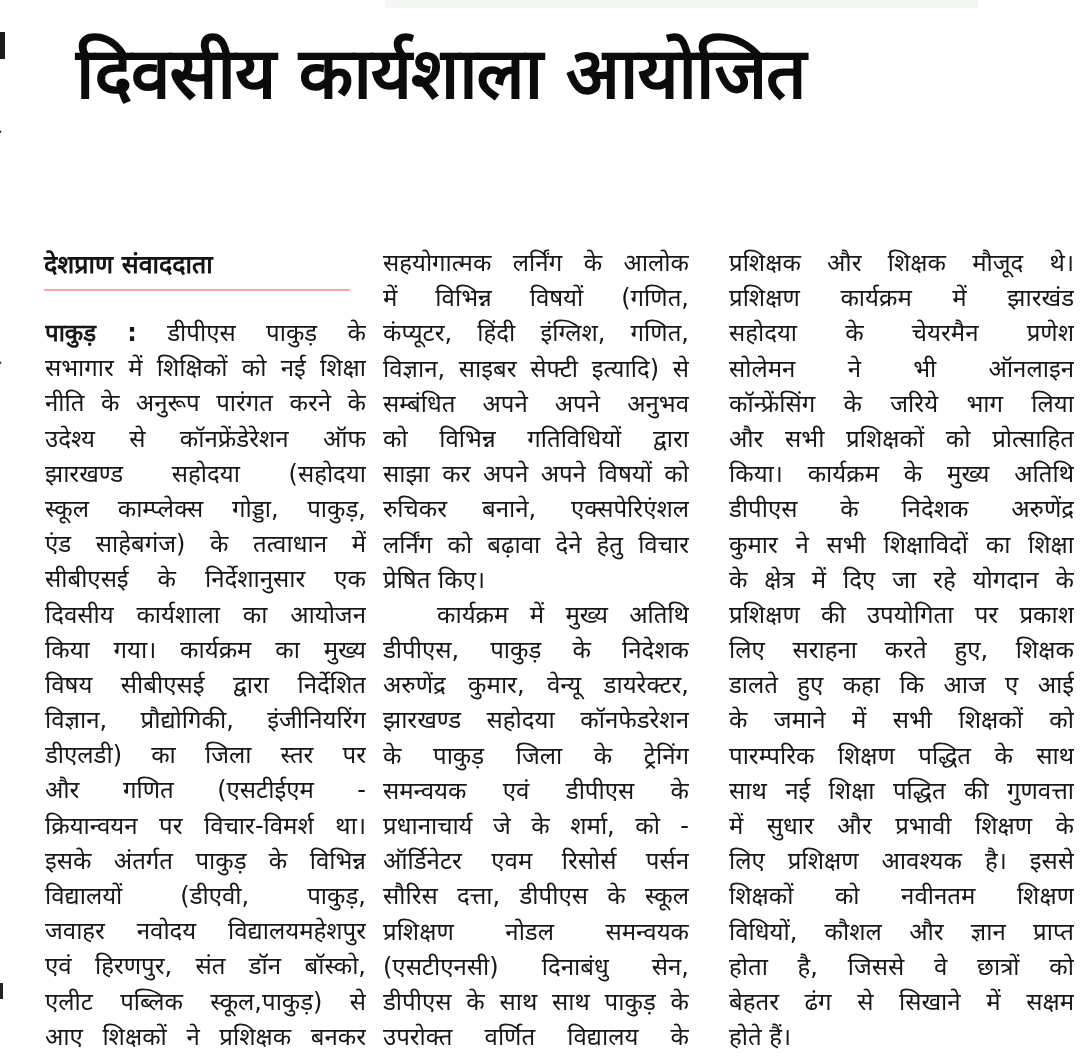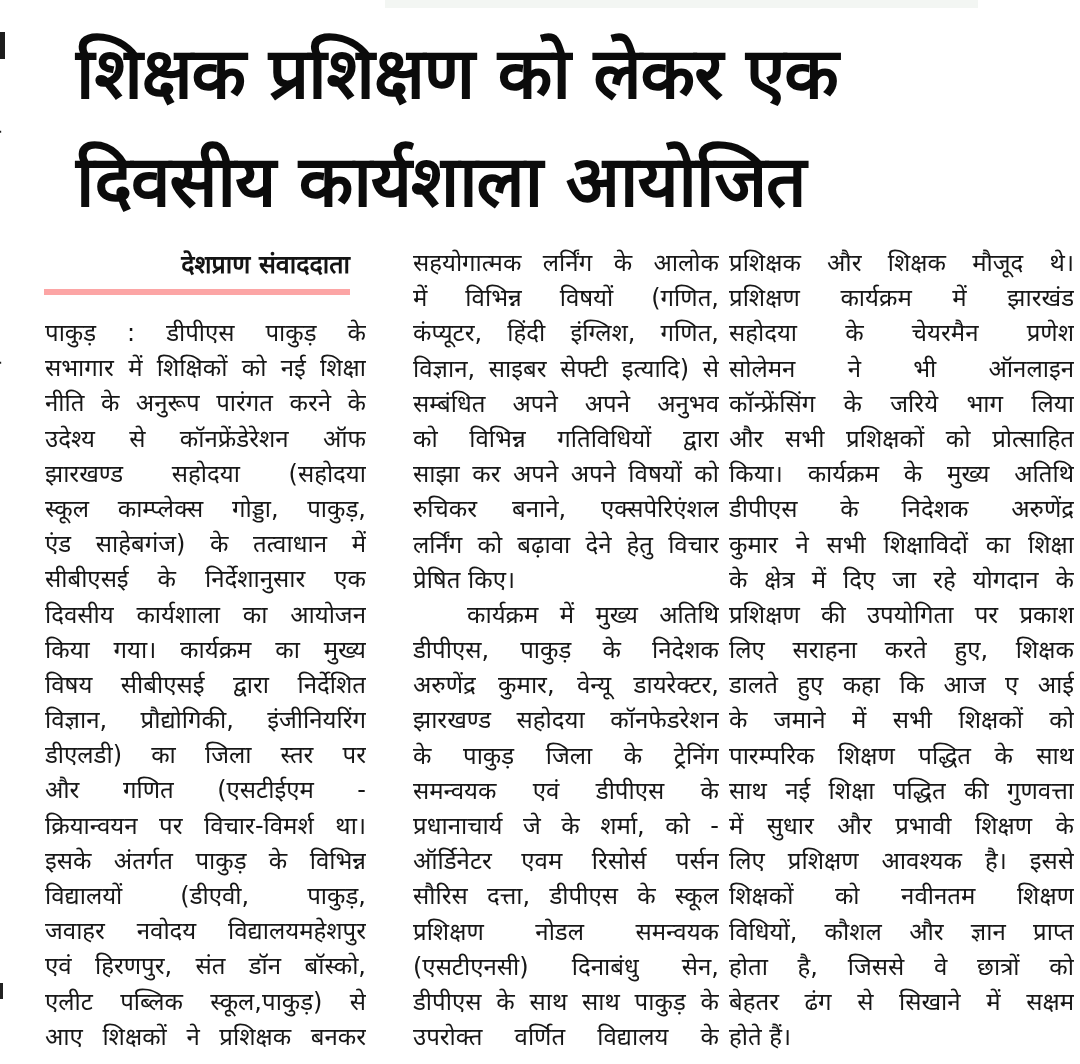--- a/index.html
+++ b/index.html
@@ -29,51 +29,50 @@
     color: #0b0b0b; font-weight: 700;
   }
   .headline .hl {
     font-size: 71px; line-height: 108px; height: 108px;
     white-space: nowrap; letter-spacing: -1px;
     transform-origin: left center;
   }
 
   .byline-wrap {
     position: absolute; left: 44px; top: 246px; width: 306px;
-    text-align: right;
-    border-bottom: 6px solid #fca5a5;
+    text-align: left;
+    border-bottom: 2px solid #fca5a5;
     padding-bottom: 9px;
   }
   .byline-text { font-weight: 700; font-size: 25px; color: #141414; }
 
   .col { position: absolute; font-size: 24px; color: #171717; }
   .col-1 { left: 45px;  top: 316px; width: 321px; }
-  .col-2 { left: 383px; top: 246px; width: 306px; margin-left: 30px; }
+  .col-2 { left: 383px; top: 246px; width: 306px; }
   .col-3 { left: 717px; top: 246px; width: 345px; margin-left: 12px; }
   .ln {
     height: 35.2px; line-height: 35.2px;
     text-align: justify; text-align-last: justify;
     overflow: hidden; white-space: normal;
   }
   .ln.end { text-align-last: left; }
   .ln.indent { padding-left: 54px; }
-  .lead { font-weight: 400; }
+  .lead { font-weight: 700; }
 </style>
 </head>
 <body>
 
 <div class="masthead-strip"></div>
 
 <div class="frag-bar-1"></div>
 <div class="frag-glyph fg1"><span>ड</span></div>
 <div class="frag-glyph fg2"><span>ड़</span></div>
 <div class="frag-bar-2"></div>
 
 <div class="headline">
-  <div class="hl">शिक्षक प्रशिक्षण को लेकर एक</div>
   <div class="hl">दिवसीय कार्यशाला आयोजित</div>
 </div>
 
 <div class="byline-wrap">
   <span class="byline-text">देशप्राण संवाददाता</span>
 </div>
 
 <div class="col col-1">
   <div class="ln"><span class="lead">पाकुड़ :</span> <span>डीपीएस पाकुड़ के</span></div>
   <div class="ln">सभागार में शिक्षिकों को नई शिक्षा</div>

